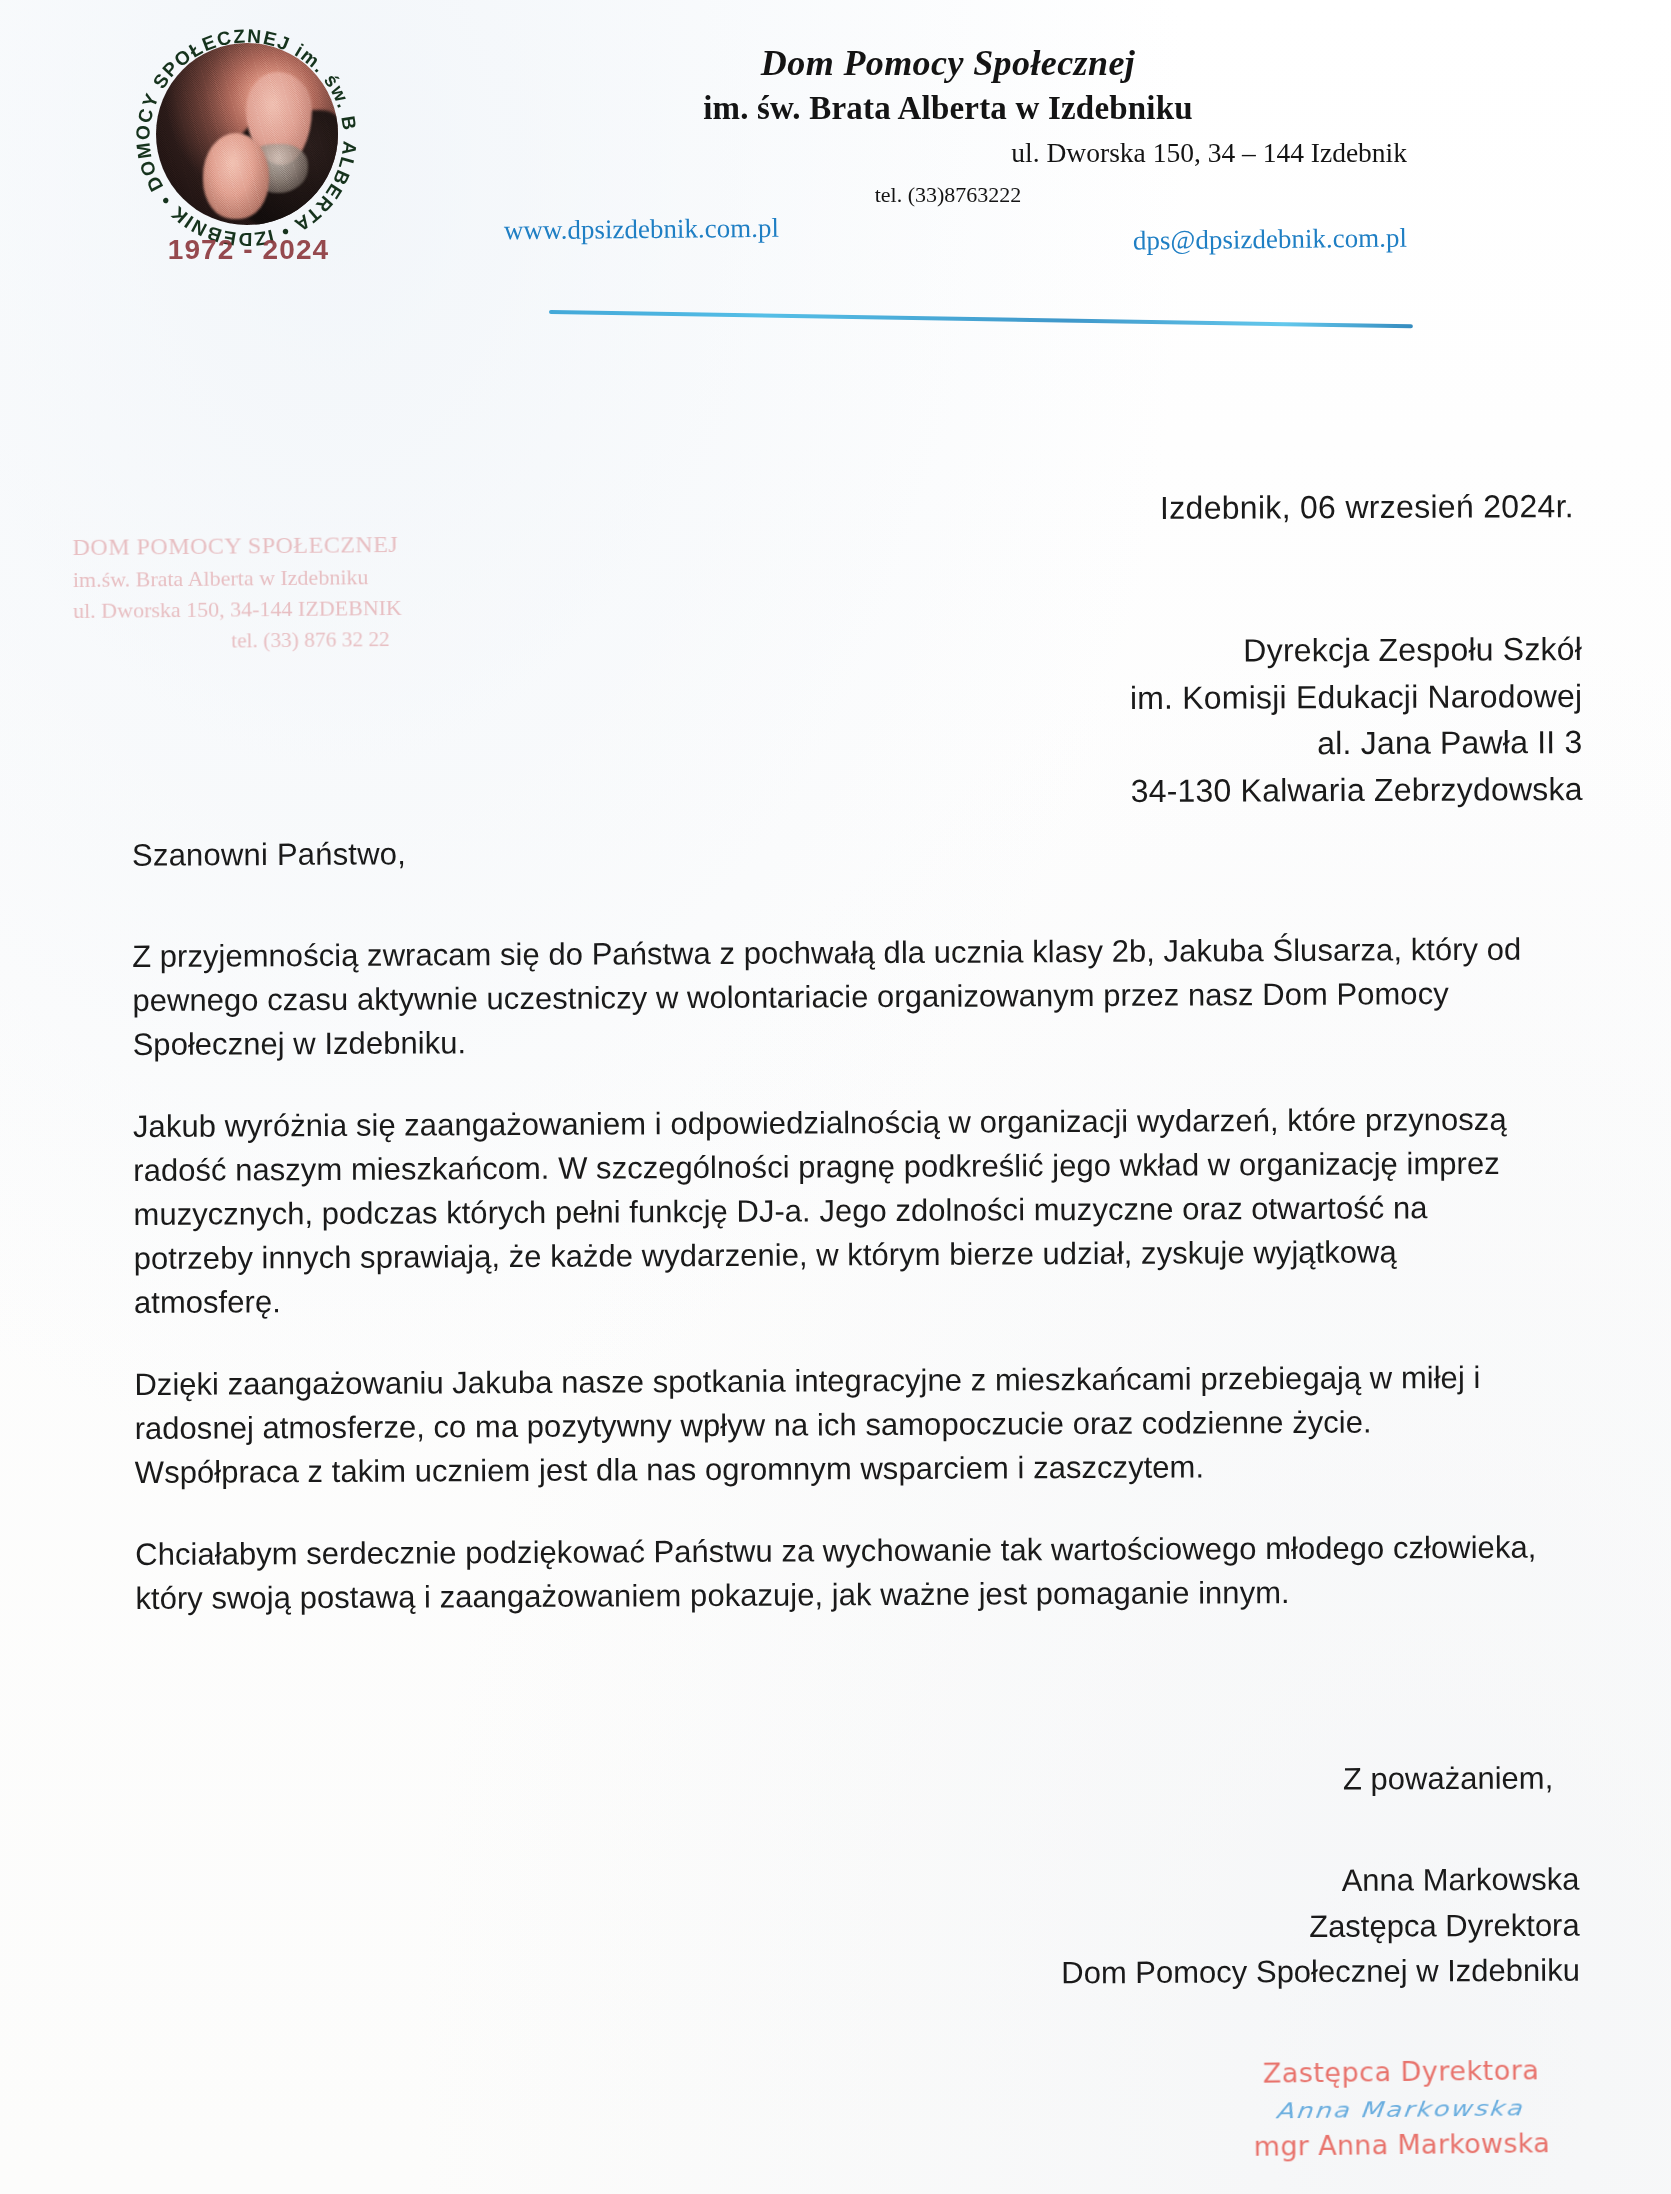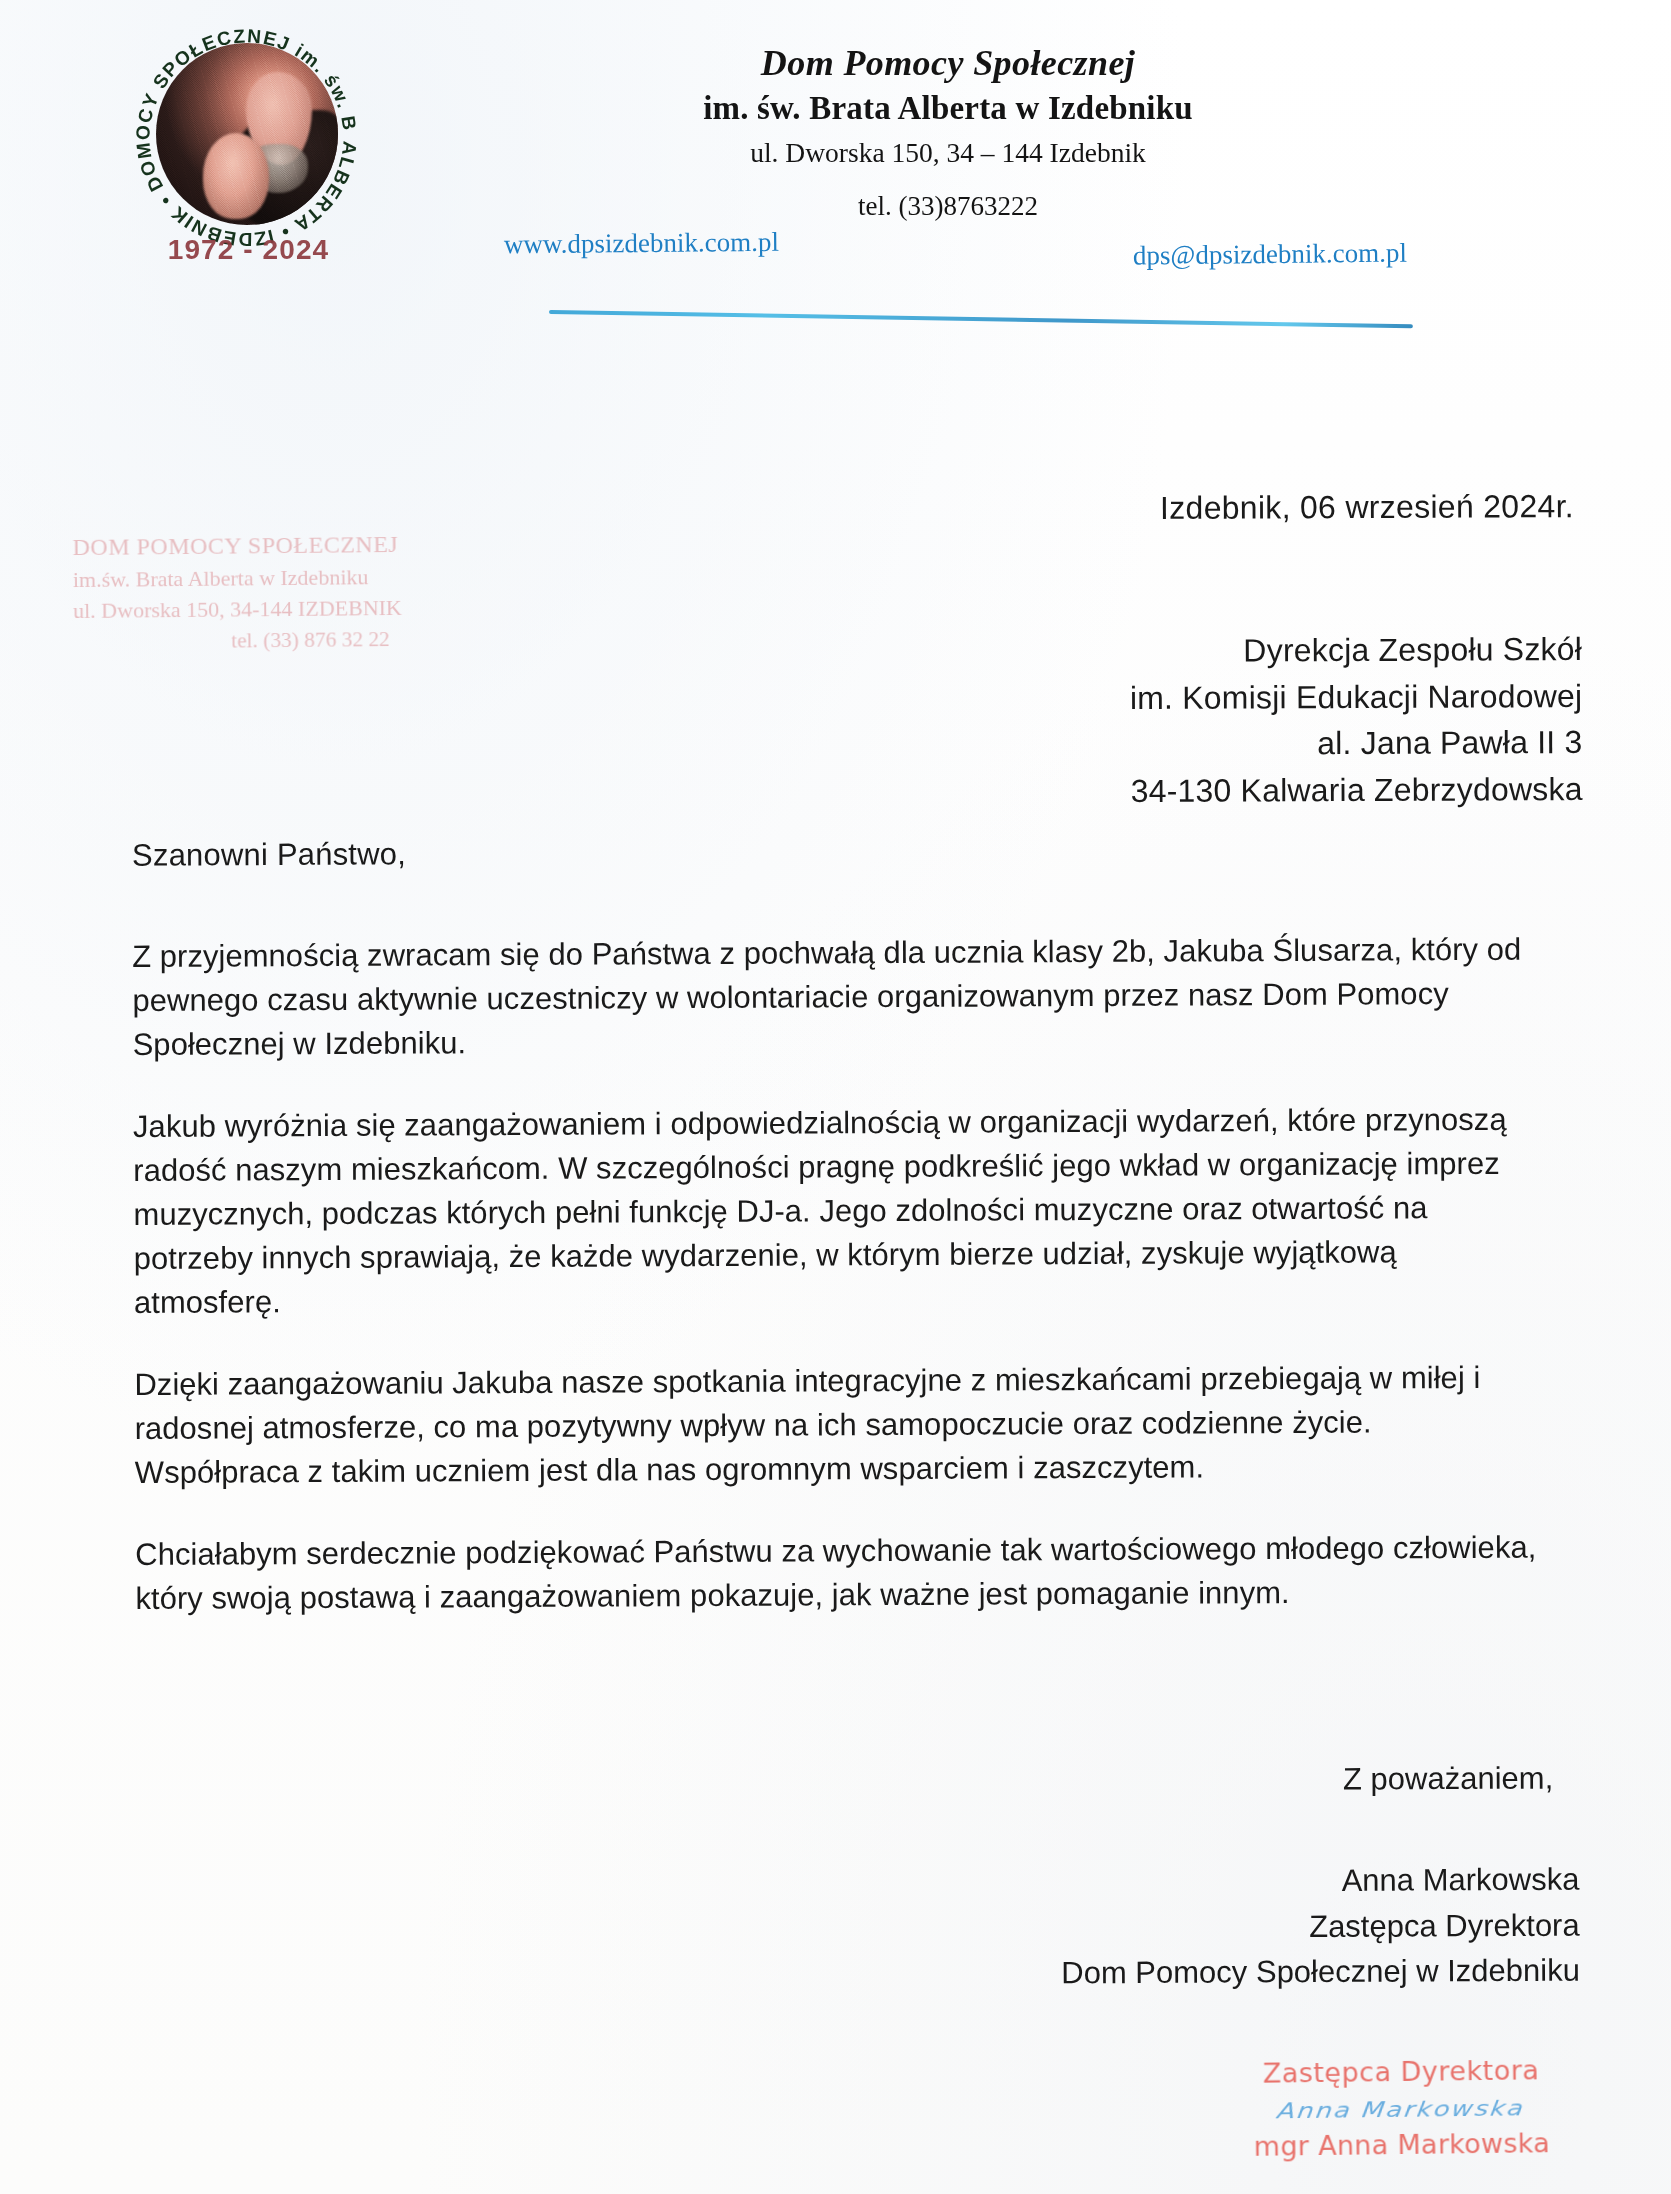--- a/index.html
+++ b/index.html
@@ -156,25 +156,26 @@
     font-size: 33px;
     font-weight: bold;
     letter-spacing: 0.2px;
     line-height: 1.2;
     margin-top: 5px;
   }
   #lh-address {
     font-size: 27.5px;
     line-height: 1.28;
     margin-top: 6.1px;
+    text-align: right;
   }
   #lh-phone {
-    font-size: 27px;
+    font-size: 22px;
     line-height: 1.28;
-    margin-top: 19px;
+    margin-top: 11px;
   }
   #lh-links {
     position: relative;
     margin-top: 4px;
     height: 38px;
   }
   #lh-www, #lh-email {
     position: absolute;
     font-family: "Liberation Serif", serif;
     font-size: 27px;

